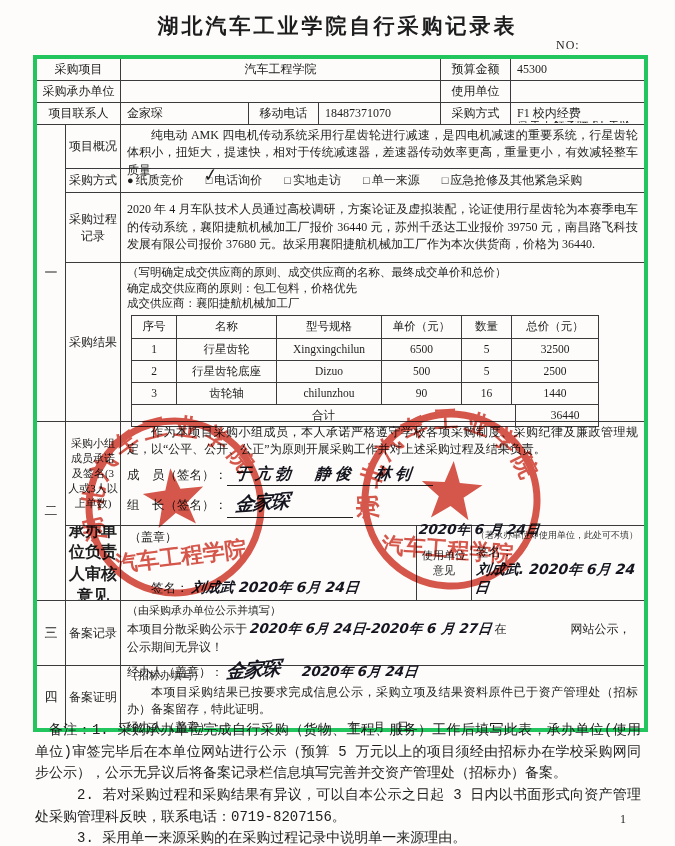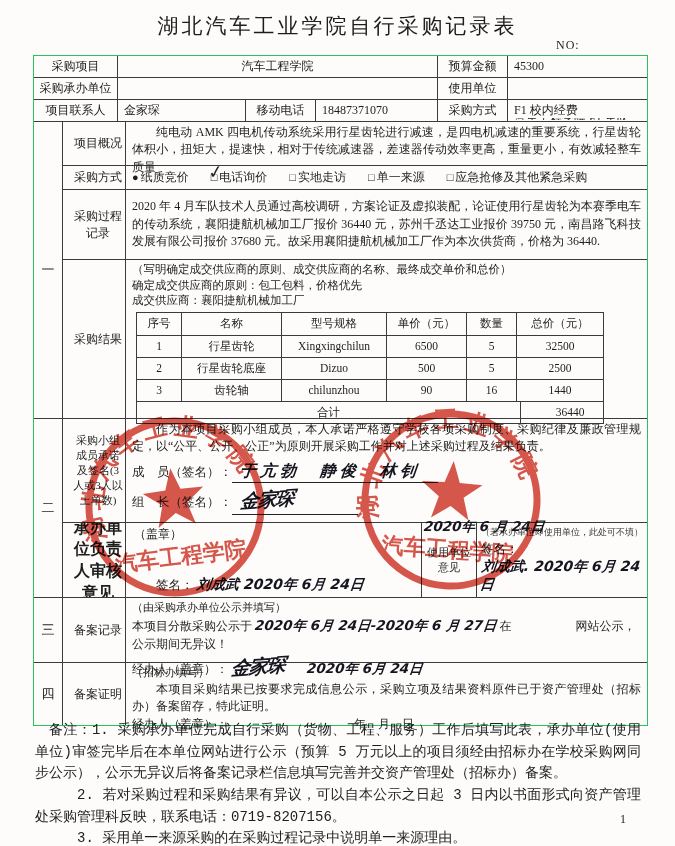--- a/index.html
+++ b/index.html
@@ -1,41 +1,41 @@
 <!DOCTYPE html>
 <html><head>
 <meta charset="utf-8">
 <style>
   html,body{margin:0;padding:0;background:#ececea;}
   .sheet{position:relative;width:675px;height:846px;background:#fdfcfa;overflow:hidden;
          font-family:"Liberation Serif","DejaVu Serif",serif;color:#1d1d1d;}
   .title{position:absolute;top:12px;left:0;width:100%;text-align:center;
-         font-size:21px;font-weight:normal;letter-spacing:3px;}
+         font-size:21px;font-weight:bold;letter-spacing:3px;}
   .no-label{position:absolute;top:38px;left:556px;font-size:12px;letter-spacing:1px;}
   .pagenum{position:absolute;top:812px;left:620px;font-size:12px;}
 
-  .form{position:absolute;left:33px;top:55px;width:615px;border:1px solid #22c55e;
+  .form{position:absolute;left:33px;top:55px;width:615px;border:4px solid #22c55e;
         box-sizing:border-box;background:transparent;}
   .row{display:flex;border-bottom:1px solid #3b3b3b;box-sizing:border-box;}
   .row:last-child{border-bottom:none;}
   .cell{border-right:1px solid #3b3b3b;box-sizing:border-box;overflow:hidden;}
   .cell:last-child{border-right:none;}
   .lab{display:flex;align-items:center;justify-content:center;text-align:center;
        font-size:12px;padding:1px 2px;line-height:1.35;}
   .val{display:flex;align-items:center;font-size:12px;padding:1px 6px;}
   .vcenter{justify-content:center;}
 
   .sec{display:flex;border-bottom:1px solid #3b3b3b;box-sizing:border-box;}
   .sec:last-child{border-bottom:none;}
   .sec-num{width:29px;min-width:29px;border-right:1px solid #3b3b3b;display:flex;
            align-items:center;justify-content:center;font-size:13px;box-sizing:border-box;}
   .sec-body{flex:1;min-width:0;}
   .srow{display:flex;border-bottom:1px solid #3b3b3b;box-sizing:border-box;}
   .srow:last-child{border-bottom:none;}
-  .slab{width:55px;min-width:55px;margin-left:8px;}
+  .slab{width:55px;min-width:55px;}
   .scontent{flex:1;min-width:0;font-size:12px;padding:2px 6px;box-sizing:border-box;line-height:1.45;}
 
   .para{text-align:justify;text-indent:2em;margin:0;}
   .opts{display:flex;align-items:center;gap:0;height:100%;font-size:12px;}
   .opt{display:flex;align-items:center;margin-right:22px;position:relative;}
   .opt .sym{font-size:11px;margin-right:2px;}
   .opt .check{position:absolute;left:-3px;top:-10px;font-size:18px;font-weight:bold;
               color:#222;transform:rotate(-8deg);font-family:"DejaVu Sans",sans-serif;}
 
   .itable{border:1px solid #3b3b3b;margin:3px 0 0 4px;width:468px;box-sizing:border-box;}

